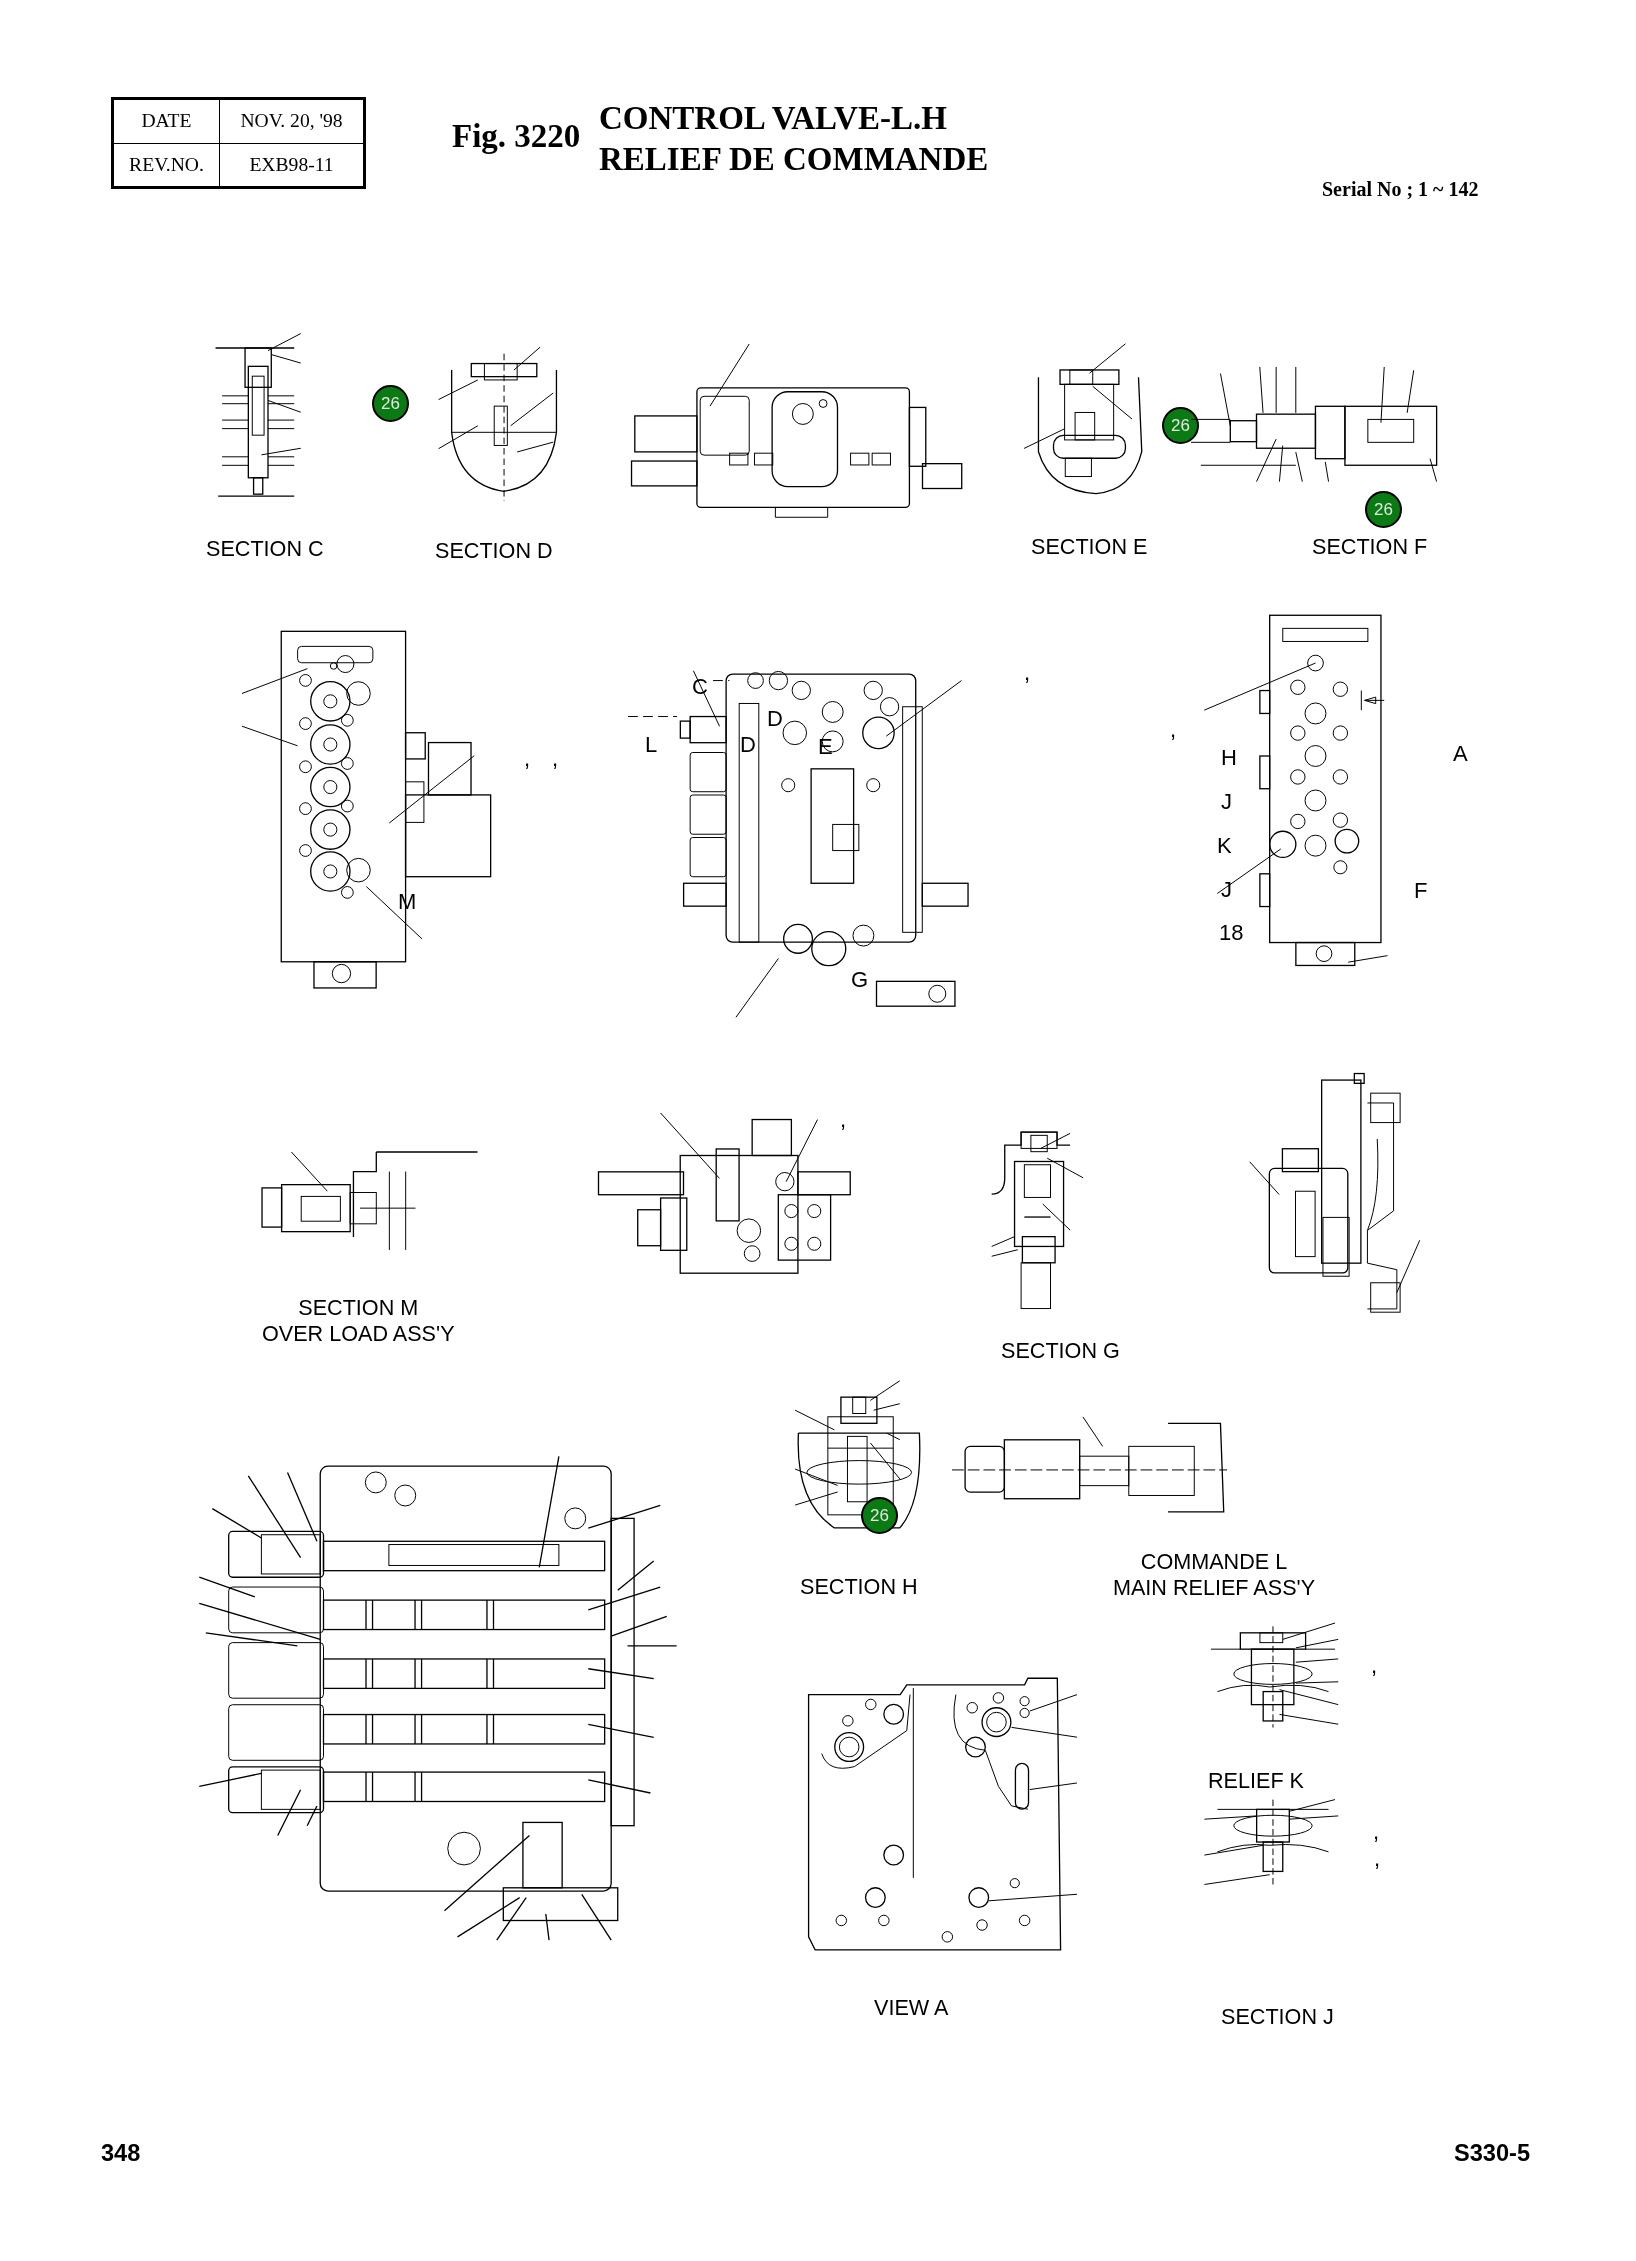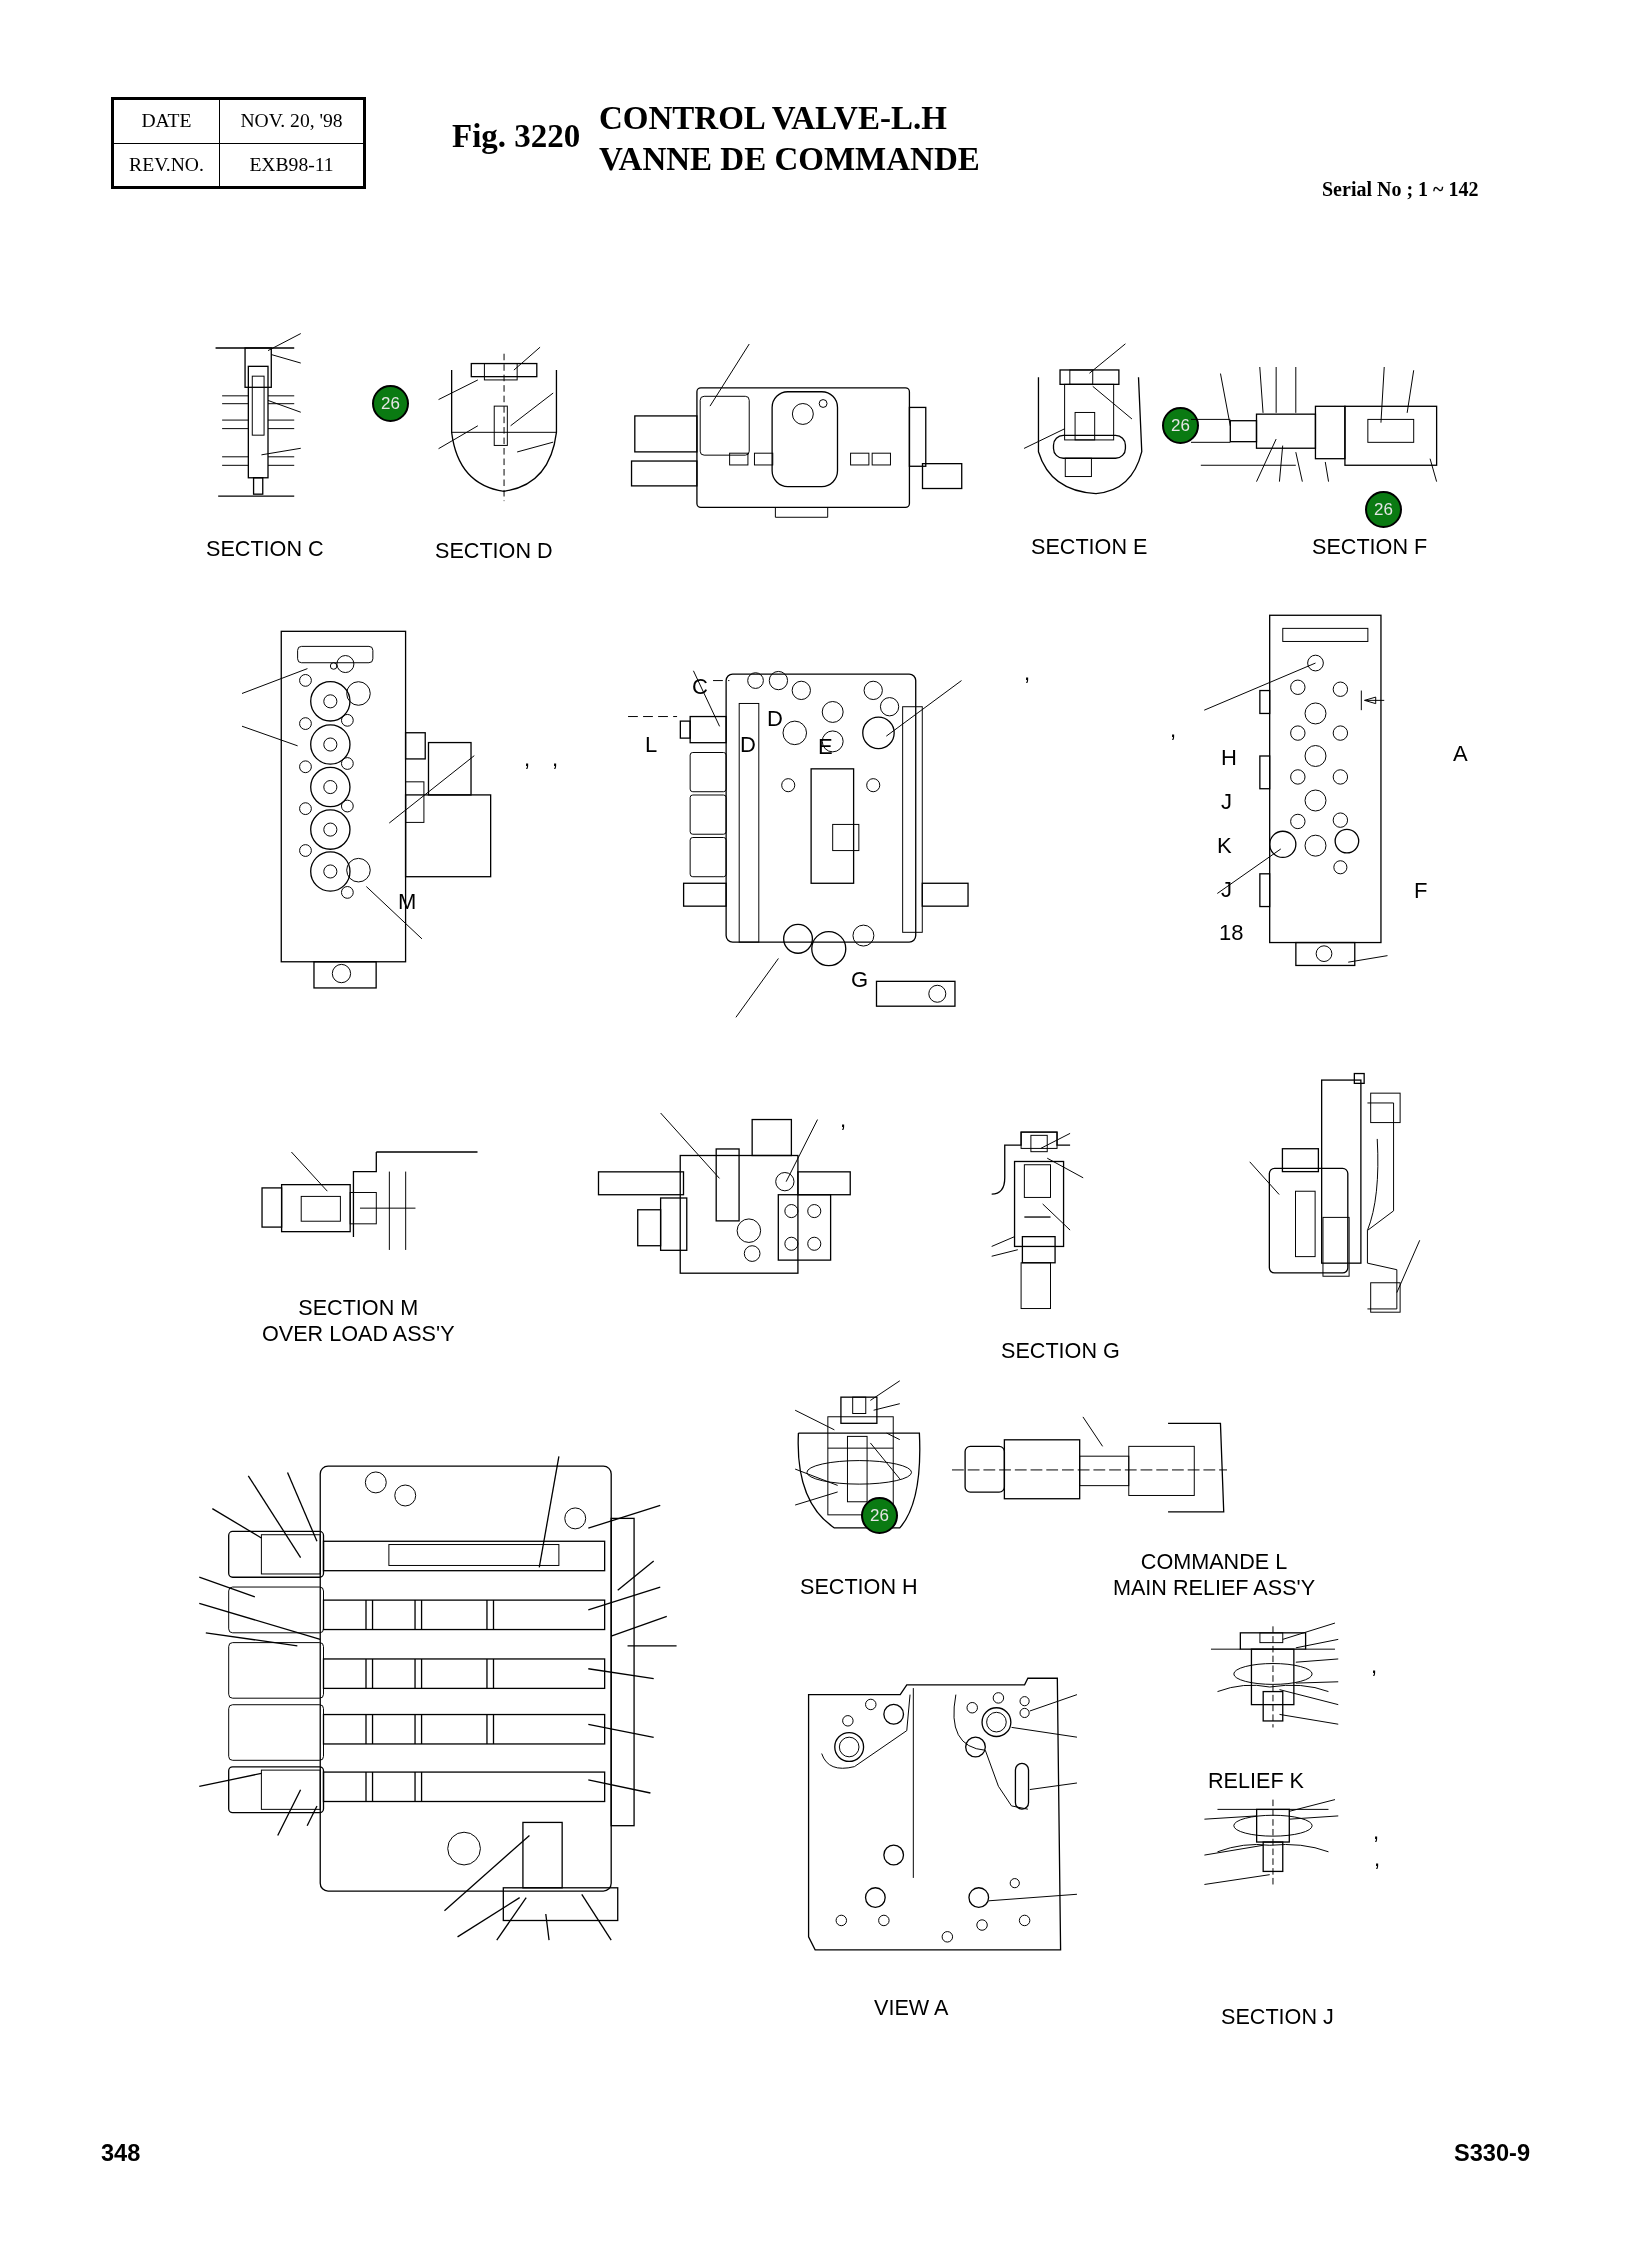--- a/index.html
+++ b/index.html
@@ -35,21 +35,21 @@
   </tr>
   <tr>
     <td class="k">REV.NO.</td>
     <td>EXB98-11</td>
   </tr>
 </tbody>
   </table>
 <div class="abs fig-no">Fig. 3220</div>
 <div class="abs title">
   <div>CONTROL VALVE-L.H</div>
-  <div>VANNE DE COMMANDE</div>
+  <div>RELIEF DE COMMANDE</div>
 </div>
 <div class="abs serial">Serial No ; 1 ~ 142</div>
 
 <svg class="draw" style="left:209px;top:327px" width="118" height="177" viewBox="0 0 180 270">
   <line x1="10" y1="32" x2="130" y2="32"></line>
   <rect x="55" y="32" width="40" height="60"></rect>
   <rect x="60" y="60" width="30" height="170"></rect>
   <rect x="66" y="75" width="18" height="90" class="thin"></rect>
   <line x1="20" y1="105" x2="60" y2="105" class="thin"></line>
     <line x1="90" y1="105" x2="130" y2="105" class="thin"></line>
@@ -510,14 +510,14 @@
   <line x1="0" y1="115" x2="90" y2="100" class="thin"></line>
   <line x1="0" y1="160" x2="100" y2="145" class="thin"></line>
   <line x1="130" y1="48" x2="200" y2="30" class="thin"></line>
   <line x1="130" y1="60" x2="205" y2="55" class="thin"></line>
 </svg>
 <div class="abs caption" style="left:1221px;top:1980px">SECTION J</div>
 <div class="abs letter" style="left:1373px;top:1819px">,</div>
 <div class="abs letter" style="left:1374px;top:1846px">,</div>
 
 <div class="abs footer" style="left:101px;top:2140px">348</div>
-<div class="abs footer" style="left:1454px;top:2140px">S330-9</div>
+<div class="abs footer" style="left:1454px;top:2140px">S330-5</div>
 
 
 </body></html>

